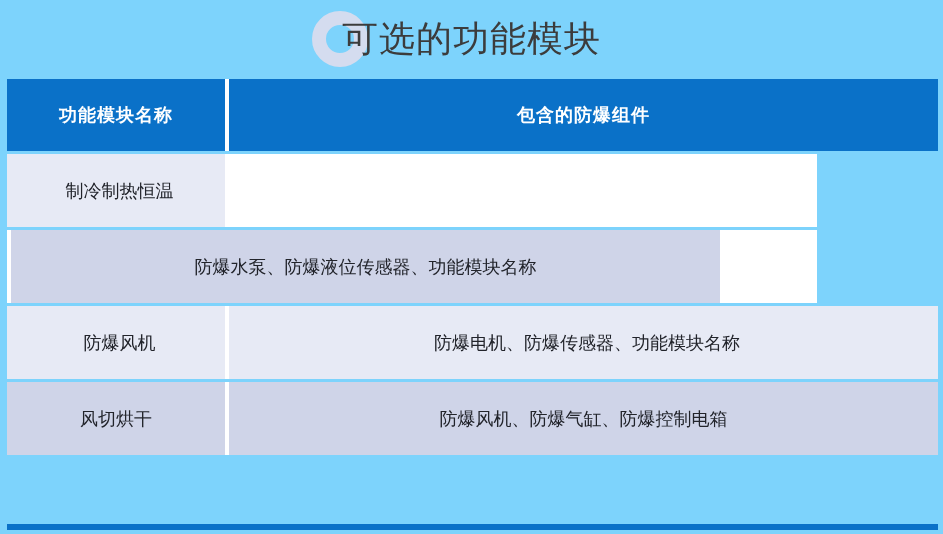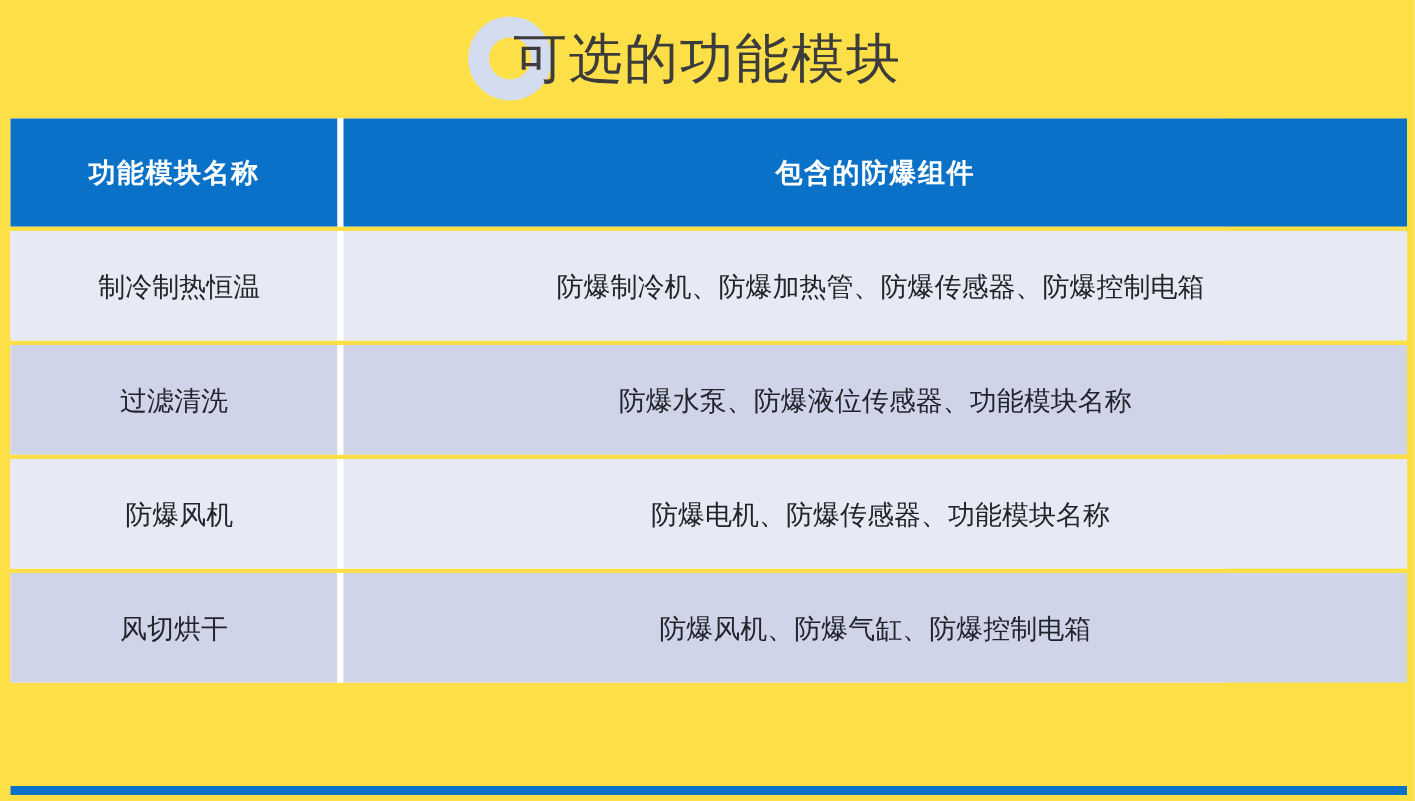--- a/index.html
+++ b/index.html
@@ -11,21 +11,21 @@
     height: 534px;
     background: #ffffff;
     font-family: "Liberation Sans", "DejaVu Sans", sans-serif;
     overflow: hidden;
   }
 
   .page {
     position: relative;
     width: 943px;
     height: 534px;
-    background: #fde047;
+    background: #7dd3fc;
   }
 
   
   .title-area {
     position: relative;
     height: 78px;
     display: flex;
     align-items: center;
     justify-content: center;
   }
@@ -149,25 +149,23 @@
       <div class="row row-header">
         <div class="cell col-name">功能模块名称</div>
         <div class="col-gap"></div>
         <div class="cell col-parts">包含的防爆组件</div>
       </div>
 
 
       <div class="row row-body row-even">
         <div class="cell col-name">制冷制热恒温</div>
         <div class="col-gap"></div>
-        <div class="cell col-parts">防爆制冷机、防爆加热管、防爆传感器、防爆控制电箱</div>
       </div>
 
       <div class="row row-body row-odd">
-        <div class="cell col-name">过滤清洗</div>
         <div class="col-gap"></div>
         <div class="cell col-parts">防爆水泵、防爆液位传感器、功能模块名称</div>
       </div>
 
       <div class="row row-body row-even">
         <div class="cell col-name">防爆风机</div>
         <div class="col-gap"></div>
         <div class="cell col-parts">防爆电机、防爆传感器、功能模块名称</div>
       </div>
 

